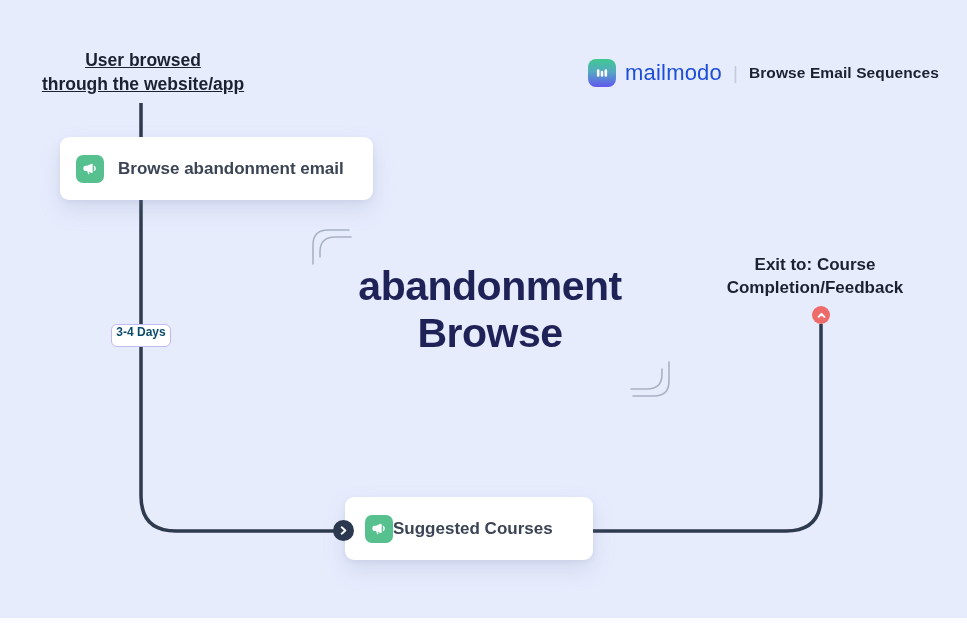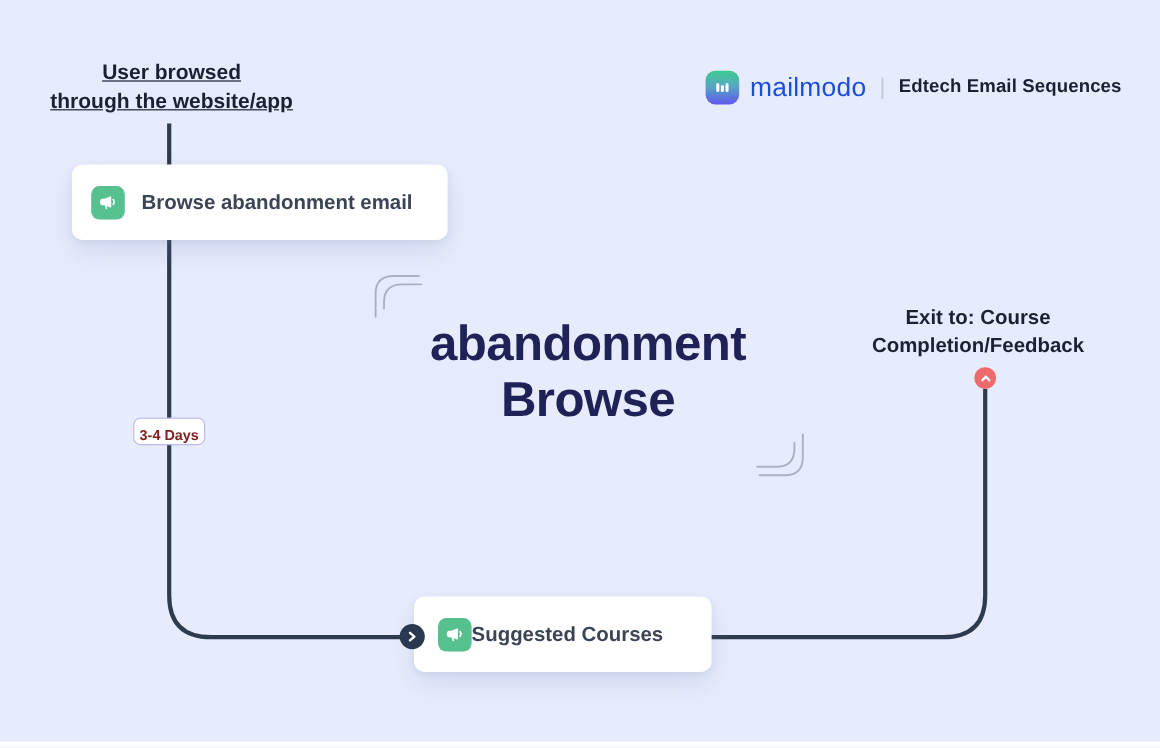--- a/index.html
+++ b/index.html
@@ -42,22 +42,22 @@
     width:28px;height:28px;border-radius:7px;background:#56c08f;flex:0 0 auto;
     display:flex;align-items:center;justify-content:center;
   }
   .node-card .node-label{font-size:17px;font-weight:700;color:#3b4454;white-space:nowrap;}
   #email-card{left:60px;top:137px;width:297px;height:63px;padding-left:16px;gap:14px;}
   #suggested-card{left:345px;top:497px;width:228px;height:63px;padding-left:20px;}
   
   .delay-badge{
     left:111px;top:324px;width:60px;height:23px;z-index:3;
     background:#fff;border:1.3px solid #c0b9f2;border-radius:6px;box-sizing:border-box;
-    display:flex;align-items:flex-end;justify-content:center;
-    font-size:12px;font-weight:700;color:#7f1d1d;margin-top:24px;
+    display:flex;align-items:flex-start;justify-content:center;
+    font-size:12px;font-weight:700;color:#0c4a6e;
   }
   
   .exit-text{
     left:715px;top:253px;width:200px;text-align:center;z-index:2;
     font-size:17px;line-height:23px;font-weight:700;color:#1b2130;
   }
   .exit-text span{display:block;}
   
   .marker{
     border-radius:50%;display:flex;align-items:center;justify-content:center;z-index:3;
@@ -90,21 +90,21 @@
 <div class="abs brand">
   <div class="brand-logo">
     <svg width="18" height="18" viewBox="0 0 24 24">
       <rect x="5.2" y="7" width="3.4" height="10" rx="1.7" fill="#ffffff"></rect>
       <rect x="10.3" y="9" width="3.4" height="8" rx="1.7" fill="#ffffff"></rect>
       <rect x="15.4" y="7" width="3.4" height="10" rx="1.7" fill="#ffffff"></rect>
     </svg>
   </div>
   <span class="brand-word">mailmodo</span>
   <span class="brand-sep">|</span>
-  <span class="brand-sub">Edtech Email Sequences</span>
+  <span class="brand-sub">Browse Email Sequences</span>
 </div>
 
 <div class="abs big-title">
   <span>abandonment</span>
   <span>Browse</span>
 </div>
 
 <div id="email-card" class="abs node-card">
   <div class="node-icon">
     <svg width="16" height="16" viewBox="0 0 24 24" fill="none" stroke="#ffffff" stroke-width="2" stroke-linejoin="round" stroke-linecap="round">

